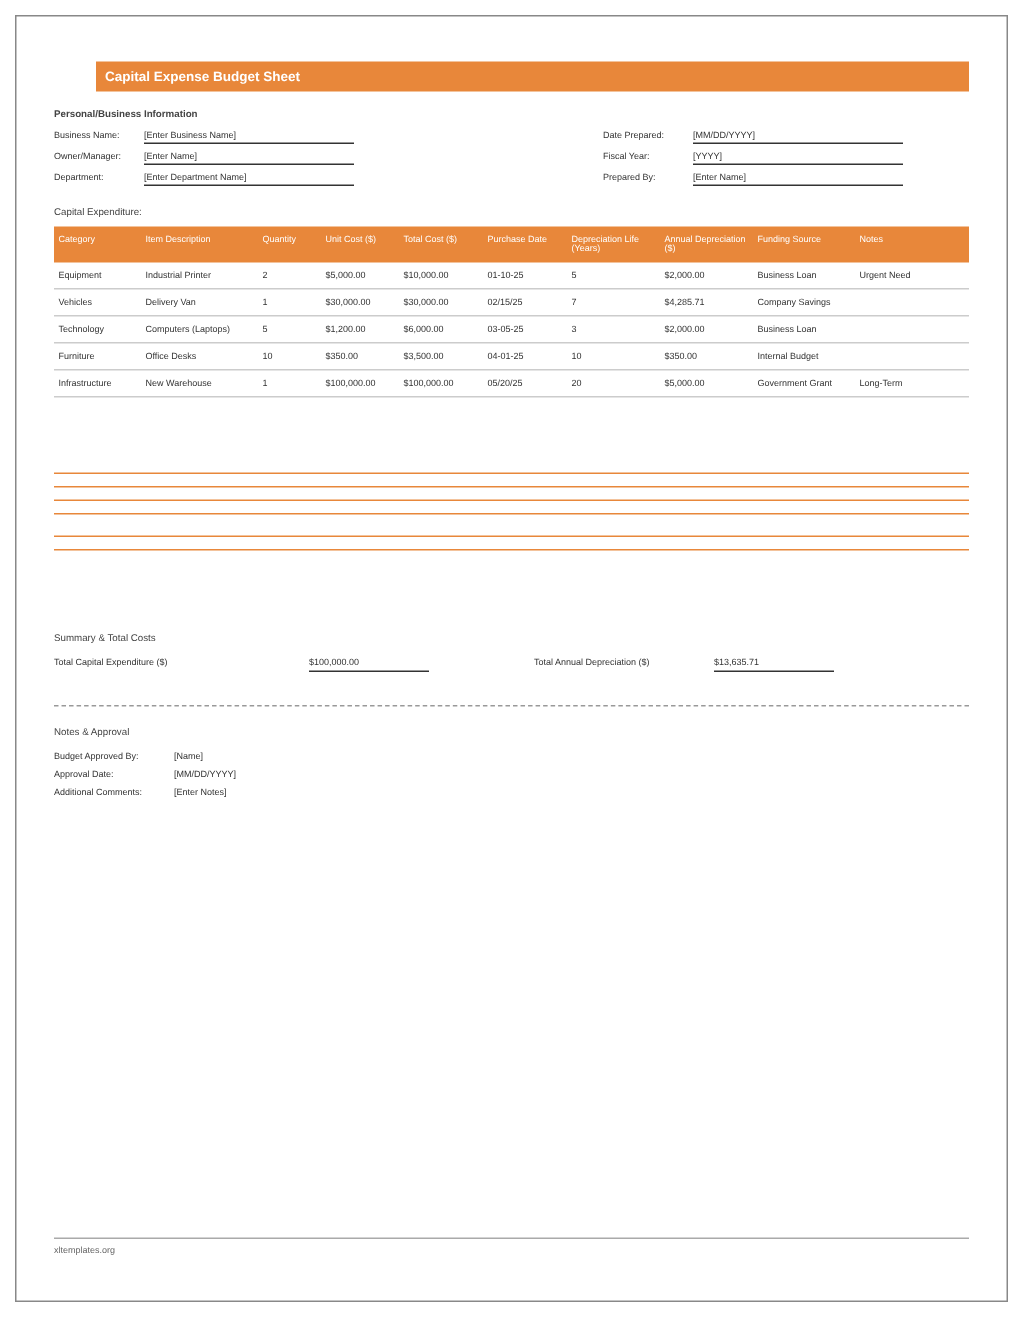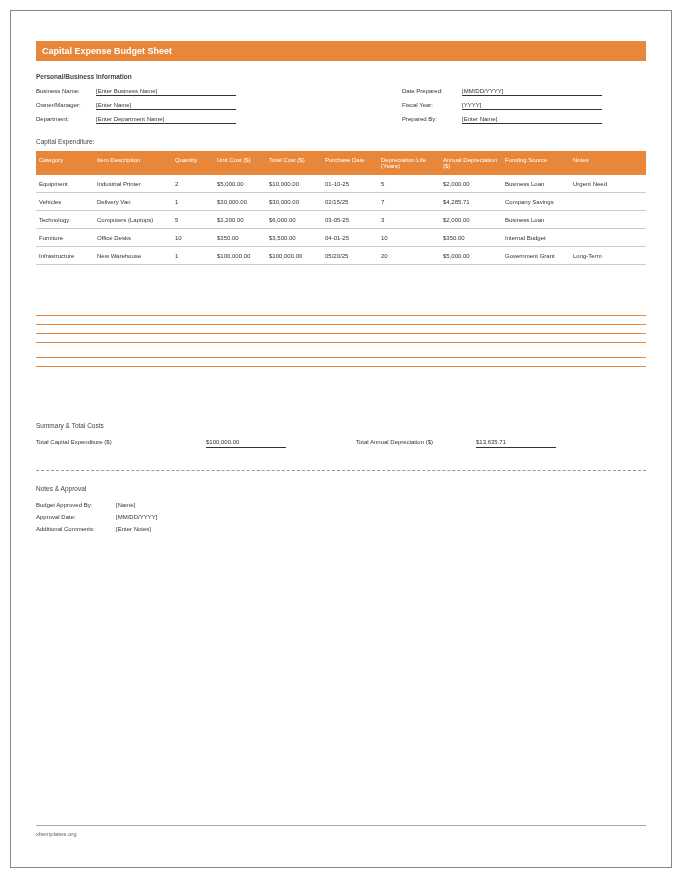--- a/index.html
+++ b/index.html
@@ -17,20 +17,21 @@
     top: 10px; left: 10px; right: 10px; bottom: 10px;
     border: 1px solid #888;
     padding: 30px 25px 20px 25px;
   }
   .title-bar {
     background: #e8873a;
     color: #fff;
     font-size: 9px;
     padding: 5px 6px;
     font-weight: bold;
+    margin-left: 28px;
   }
   .section-heading {
     font-size: 6.5px;
     font-weight: bold;
     margin-top: 12px;
     margin-bottom: 8px;
     color: #444;
   }
   .info-row {
     display: flex;

